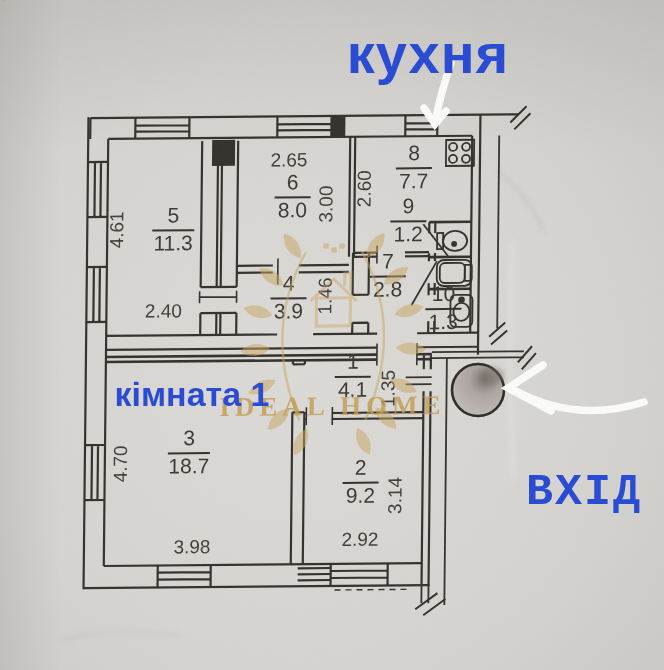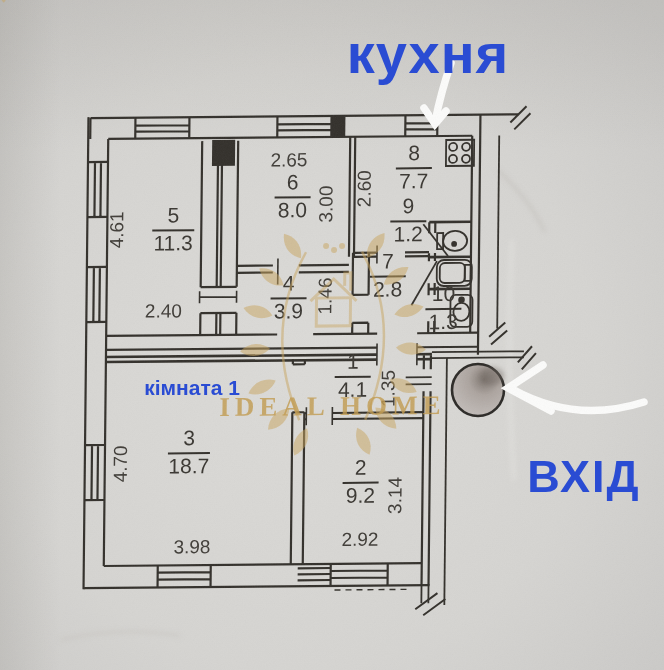--- a/index.html
+++ b/index.html
@@ -2,21 +2,21 @@
 <html><head>
 <meta charset="utf-8">
 <style>
   html,body{margin:0;padding:0;background:#888;}
   .stage{position:relative;width:664px;height:670px;overflow:hidden;
          font-family:"Liberation Sans",sans-serif;background:#d6d5d2;padding-left:22px;}
   .stage svg{position:absolute;left:0;top:0;}
   .blue-note{position:absolute;transform:translateX(-50%);color:#2a4cd3;
              font-weight:700;white-space:nowrap;line-height:1;}
   .note-kitchen{font-size:56px;letter-spacing:1px;}
-  .note-room{font-size:21px;}
+  .note-room{font-size:34px;}
   .note-entrance{font-size:45px;letter-spacing:2px;}
   text.lbl{font-family:"Liberation Sans",sans-serif;font-size:21px;fill:#3a3732;}
   text.dim{font-family:"Liberation Sans",sans-serif;font-size:19px;fill:#403d38;}
   text.wm{font-family:"Liberation Serif",serif;font-size:27px;font-weight:700;
           letter-spacing:5px;fill:#c29b4f;opacity:.8;}
   .ink{stroke:#33302b;fill:none;}
 </style>
 </head>
 <body>
 
@@ -283,14 +283,14 @@
       <path d="M644,402 Q575,424 512,389"></path>
       <path d="M543,365 L508,388 L551,411"></path>
     </g>
   </g>
 
   <rect x="0" y="0" width="664" height="670" filter="url(#noise)" fill="#808080"></rect>
 </svg>
 
   <div class="blue-note note-kitchen" style="left:428px;top:26px;">кухня</div>
   <div class="blue-note note-room" style="left:192px;top:377px;">кімната 1</div>
-  <div class="blue-note note-entrance" style="left:584px;top:454px;">ВХІД</div>
+  <div class="blue-note note-entrance" style="left:584px;top:470px;font-family:Liberation Mono, monospace;">ВХІД</div>
 </div>
 
 </body></html>

